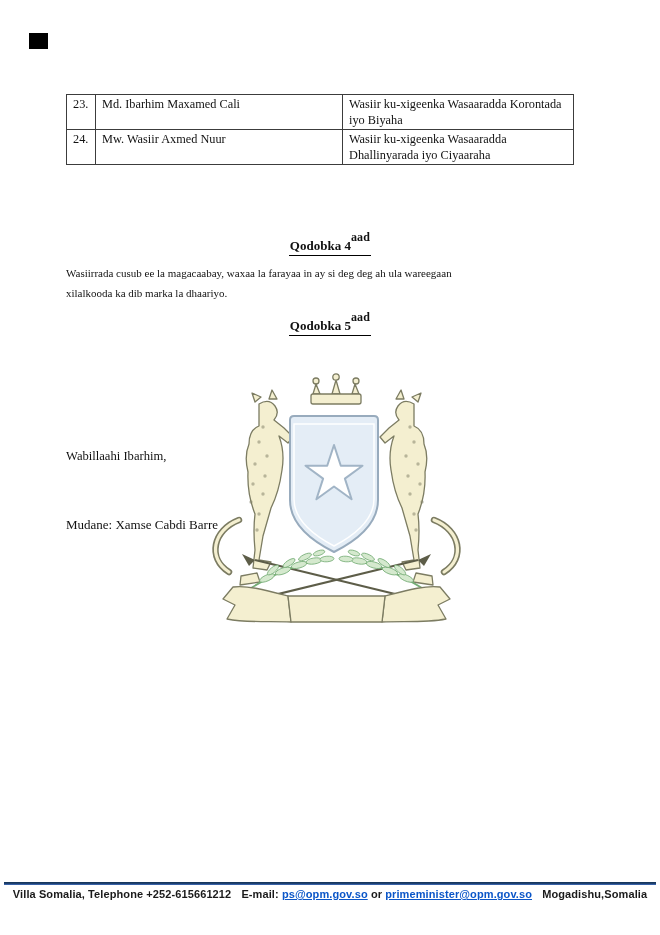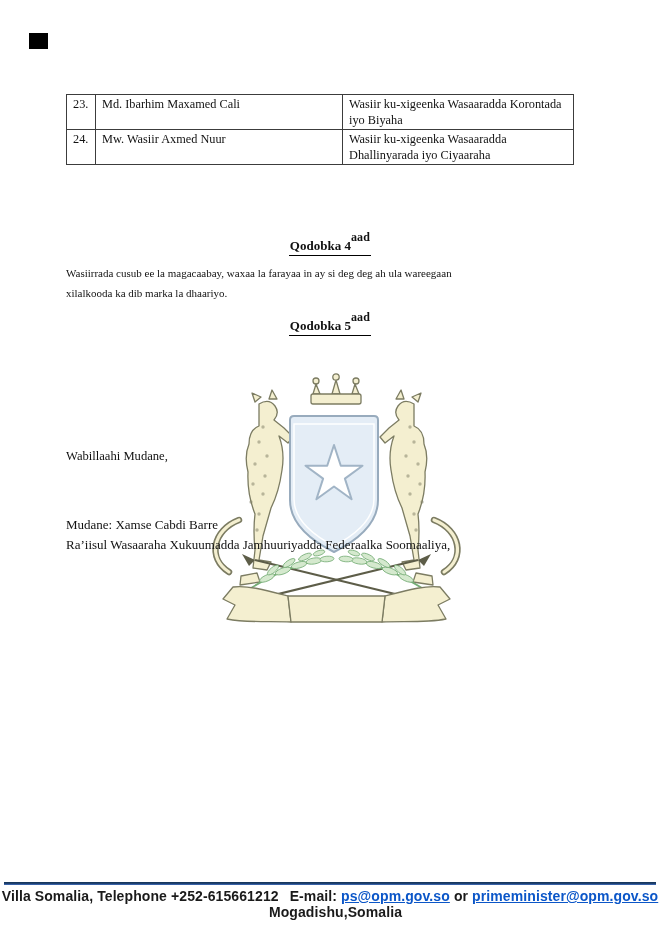--- a/index.html
+++ b/index.html
@@ -61,21 +61,21 @@
   .wm-tail-inner { fill:none; stroke:var(--wm-cream); stroke-width:3.2; stroke-linecap:round; }
 
   
   .footer-rule {
     position:absolute; left:4px; right:4px; top:882px; height:3px; z-index:2;
     background:linear-gradient(180deg, var(--rule-dark) 0%, var(--rule-dark) 40%, var(--rule-blue) 100%);
   }
   .footer-text {
     position:absolute; top:888px; left:0; width:660px; z-index:2;
     text-align:center; font-family:"Liberation Sans", sans-serif;
-    font-weight:bold; font-size:14px; color:#1a1a1a; letter-spacing:0.1px;
+    font-weight:bold; font-size:11px; color:#1a1a1a; letter-spacing:0.1px;
   }
   .footer-text .gap { display:inline-block; width:7px; }
   .link { color:var(--link-blue); text-decoration:underline; cursor:pointer; }
 </style>
 </head>
 <body>
 
 <div class="page">
 
   <div class="scan-square"></div>
@@ -169,24 +169,23 @@
   <div class="layer qheading h4">
     <span class="underlined"><span>Qodobka 4</span><sup>aad</sup></span>
   </div>
   <div class="layer para para1">Wasiirrada cusub ee la magacaabay, waxaa la farayaa in ay si deg deg ah ula wareegaan
 xilalkooda ka dib marka la dhaariyo.</div>
 
   <div class="layer qheading h5">
     <span class="underlined"><span>Qodobka 5</span><sup>aad</sup></span>
   </div>
 
-  <div class="layer closing">Wabillaahi Mudane,</div>
+  <div class="layer closing">Wabillaahi Ibarhim,</div>
   <div class="layer signature">
     <div>Mudane: Xamse Cabdi Barre</div>
-    <div>Ra’iisul Wasaaraha Xukuumadda Jamhuuriyadda Federaalka Soomaaliya,</div>
   </div>
 
   <div class="footer-rule"></div>
   <div class="footer-text">
     <span>Villa Somalia, Telephone +252-615661212</span><span class="gap"></span>
     <span>E-mail:</span>
     <a class="link">ps@opm.gov.so</a>
     <span>or</span>
     <a class="link">primeminister@opm.gov.so</a><span class="gap"></span>
     <span>Mogadishu,Somalia</span>

